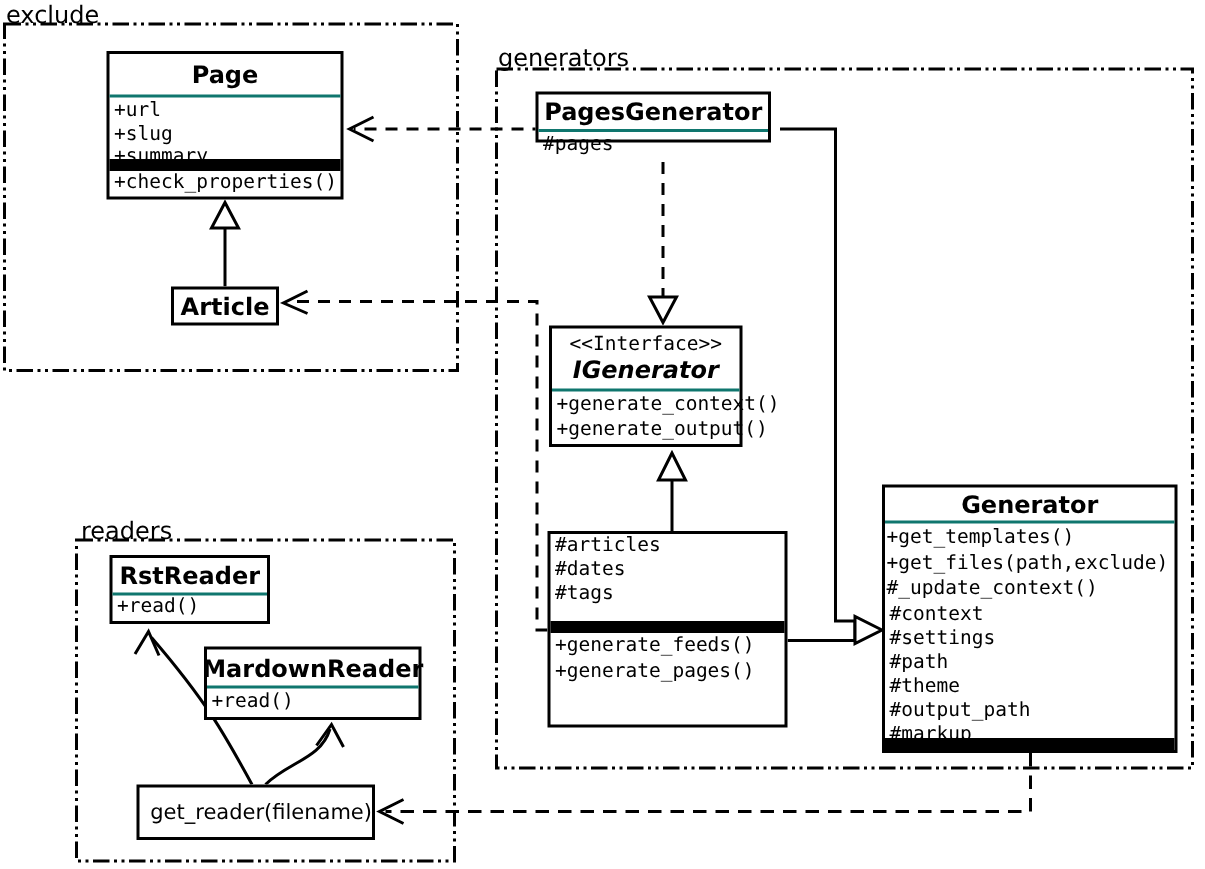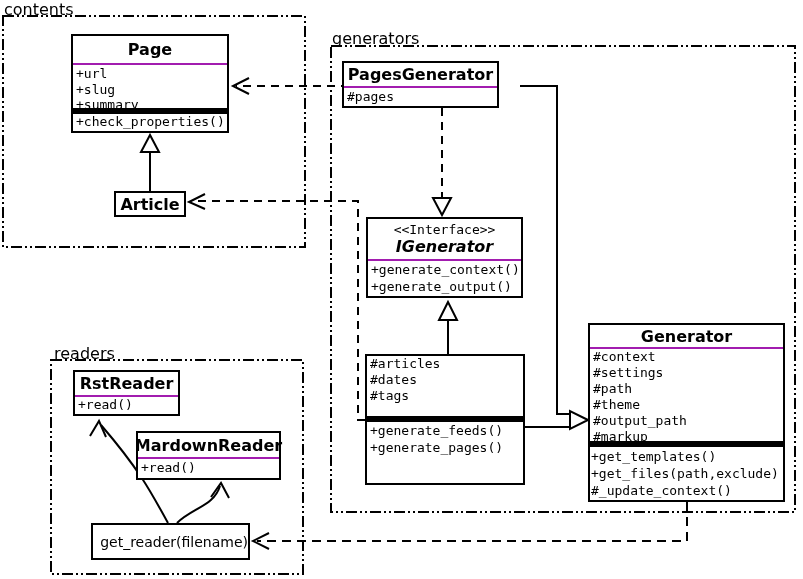--- a/index.html
+++ b/index.html
@@ -2,23 +2,23 @@
 <html><head>
 <meta charset="utf-8">
 <style>
   html,body{margin:0;padding:0;background:#ffffff;}
   #stage{position:relative;width:803px;height:579px;background:#fff;overflow:hidden;
          font-family:"DejaVu Sans","Liberation Sans",sans-serif;color:#000;}
   #connector-layer{position:absolute;left:0;top:0;z-index:1;}
   .pkg-label{position:absolute;z-index:3;font-size:16px;color:#000;}
   .cls{position:absolute;z-index:2;background:#fff;border:2px solid #000;box-sizing:border-box;}
   .tt{display:flex;flex-direction:column;align-items:center;justify-content:center;
-      font-weight:bold;font-size:16px;border-bottom:2px solid #a21caf;box-sizing:border-box;}
+      font-weight:bold;font-size:16px;border-bottom:2px solid #0f766e;box-sizing:border-box;}
   .tt.last{border-bottom:none;text-align:right;}
-  .sec{box-sizing:border-box;border-bottom:6px solid #000000;overflow:visible;}
+  .sec{box-sizing:border-box;border-bottom:8px solid #000000;overflow:visible;}
   .sec.last{border-bottom:none;}
   .m{font-family:"DejaVu Sans Mono","Liberation Mono",monospace;font-size:13px;
      white-space:pre;padding:0 3px;}
   .stereo{font-family:"DejaVu Sans Mono","Liberation Mono",monospace;font-size:13px;
      font-weight:normal;line-height:15px;}
   .igen-title{line-height:20px;font-style:italic;}
   .plain-box{display:flex;align-items:center;justify-content:flex-end;font-size:14px;}
 </style>
 </head>
 <body>
@@ -54,48 +54,48 @@
     <path d="M687,502 L687,541 L257,541" stroke="#000" stroke-width="2" stroke-dasharray="9 6"></path>
     <polyline points="269,533 253,541 269,549" stroke="#000" stroke-width="2"></polyline>
 
     <path d="M168,523 C150,490 138,468 101,425" stroke="#000" stroke-width="2"></path>
     <polyline points="90,436 99,421 106,437" stroke="#000" stroke-width="2"></polyline>
 
     <path d="M177,523 C192,508 214,506 220,486" stroke="#000" stroke-width="2"></path>
     <polyline points="211,497 221,483 229,498" stroke="#000" stroke-width="2"></polyline>
   </svg>
 
-  <div class="pkg-label" style="left:4px;top:0px">contents</div>
+  <div class="pkg-label" style="left:4px;top:0px">exclude</div>
   <div class="pkg-label" style="left:332px;top:29px">generators</div>
   <div class="pkg-label" style="left:54px;top:344px">readers</div>
 
   <div class="cls" style="left:71px;top:34px;width:158px;height:99px">
     <div class="tt" style="height:29px">Page</div>
     <div class="sec" style="height:49px;padding-top:1px">
       <div class="m" style="line-height:15.5px">+url</div>
       <div class="m" style="line-height:15.5px">+slug</div>
       <div class="m" style="line-height:15.5px">+summary</div>
     </div>
     <div class="sec last" style="height:17px">
       <div class="m" style="line-height:16px">+check_properties()</div>
     </div>
   </div>
 
   <div class="cls" style="left:114px;top:191px;width:72px;height:26px">
     <div class="tt last" style="height:22px">Article</div>
   </div>
 
-  <div class="cls" style="left:342px;top:61px;width:157px;height:47px">
+  <div class="cls" style="left:357px;top:61px;width:157px;height:34px">
     <div class="tt" style="height:25px">PagesGenerator</div>
     <div class="sec last" style="height:18px">
       <div class="m" style="line-height:17px">#pages</div>
     </div>
   </div>
 
-  <div class="cls" style="left:366px;top:217px;width:157px;height:81px">
+  <div class="cls" style="left:366px;top:217px;width:129px;height:81px">
     <div class="tt" style="height:42px">
       <div class="stereo">&lt;&lt;Interface&gt;&gt;</div>
       <div class="igen-title">IGenerator</div>
     </div>
     <div class="sec last" style="height:35px;padding-top:1px">
       <div class="m" style="line-height:16.5px">+generate_context()</div>
       <div class="m" style="line-height:16.5px">+generate_output()</div>
     </div>
   </div>
 
@@ -106,32 +106,32 @@
       <div class="m" style="line-height:16px">#tags</div>
     </div>
     <div class="sec last" style="height:18px;padding-top:1px">
       <div class="m" style="line-height:16.5px">+generate_feeds()</div>
       <div class="m" style="line-height:16.5px">+generate_pages()</div>
     </div>
   </div>
 
   <div class="cls" style="left:588px;top:323px;width:197px;height:179px">
     <div class="tt" style="height:24px">Generator</div>
+    <div class="sec last" style="height:53px;padding-top:1px">
+      <div class="m" style="line-height:17px;padding:0 1px">+get_templates()</div>
+      <div class="m" style="line-height:17px;padding:0 1px">+get_files(path,exclude)</div>
+      <div class="m" style="line-height:17px;padding:0 1px">#_update_context()</div>
+    </div>
     <div class="sec" style="height:98px">
       <div class="m" style="line-height:16px">#context</div>
       <div class="m" style="line-height:16px">#settings</div>
       <div class="m" style="line-height:16px">#path</div>
       <div class="m" style="line-height:16px">#theme</div>
       <div class="m" style="line-height:16px">#output_path</div>
       <div class="m" style="line-height:16px">#markup</div>
-    </div>
-    <div class="sec last" style="height:53px;padding-top:1px">
-      <div class="m" style="line-height:17px;padding:0 1px">+get_templates()</div>
-      <div class="m" style="line-height:17px;padding:0 1px">+get_files(path,exclude)</div>
-      <div class="m" style="line-height:17px;padding:0 1px">#_update_context()</div>
     </div>
   </div>
 
   <div class="cls" style="left:73px;top:370px;width:107px;height:46px">
     <div class="tt" style="height:25px">RstReader</div>
     <div class="sec last" style="height:17px">
       <div class="m" style="line-height:16px">+read()</div>
     </div>
   </div>
 

